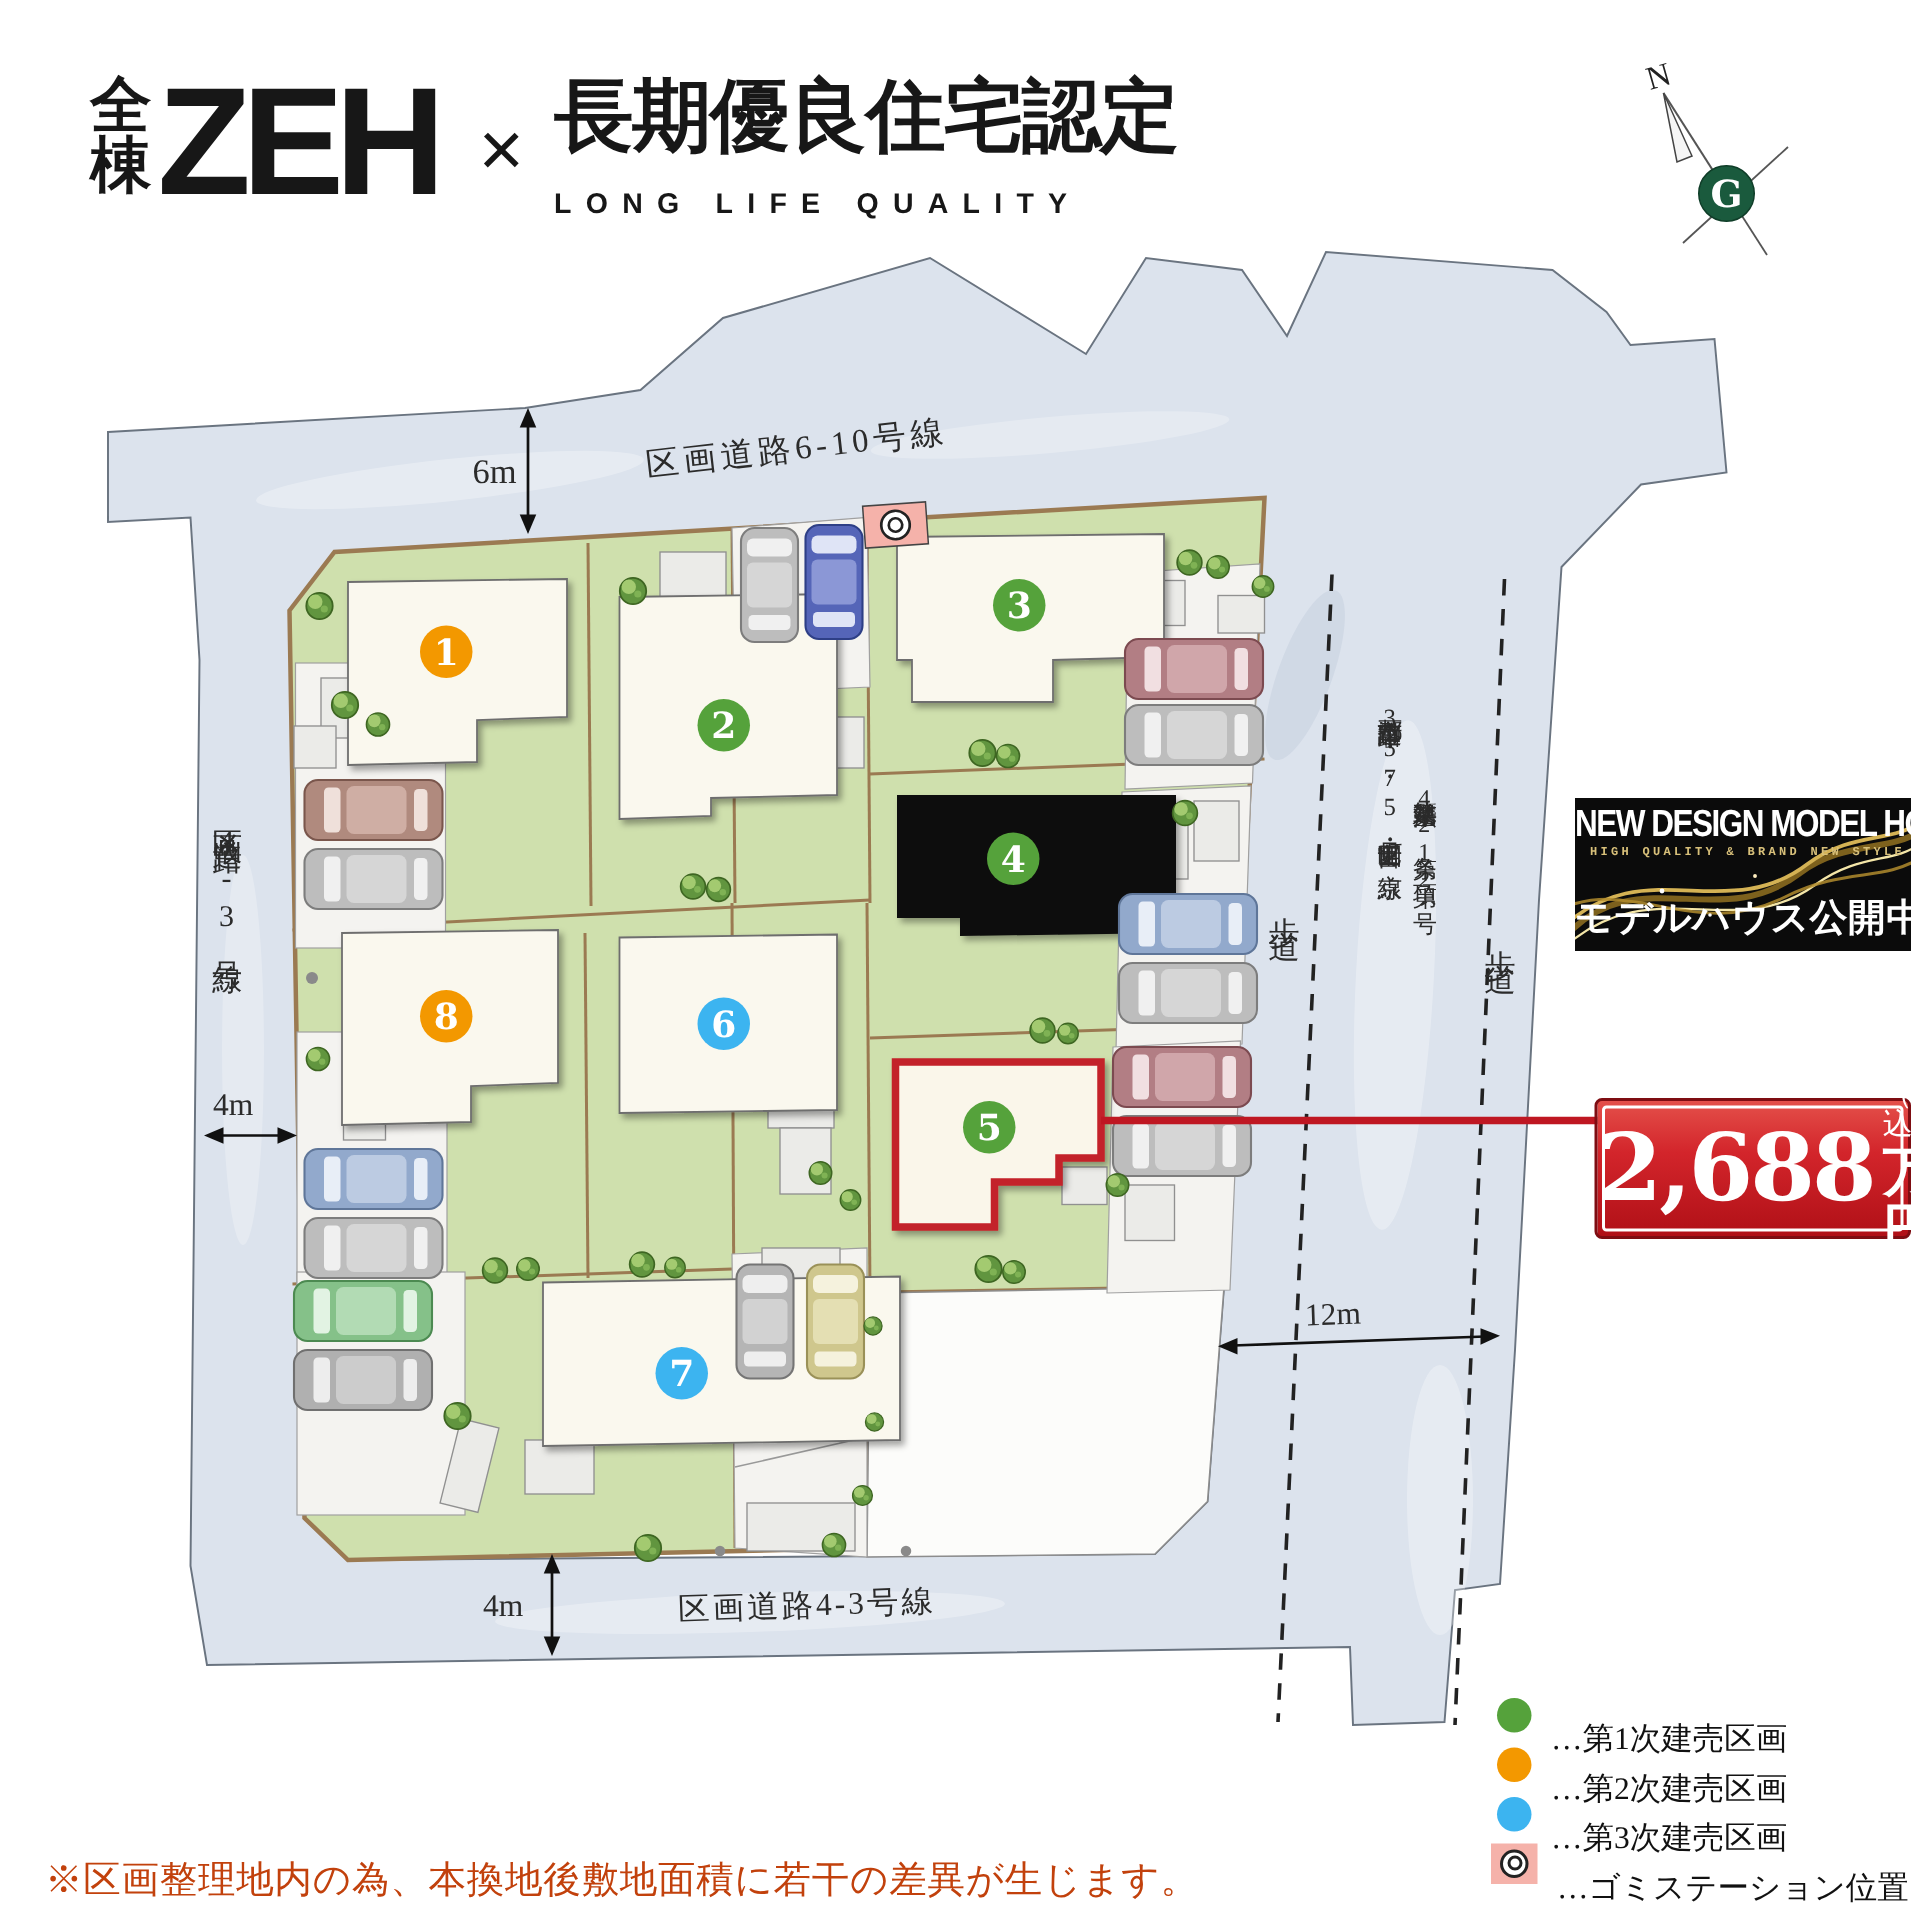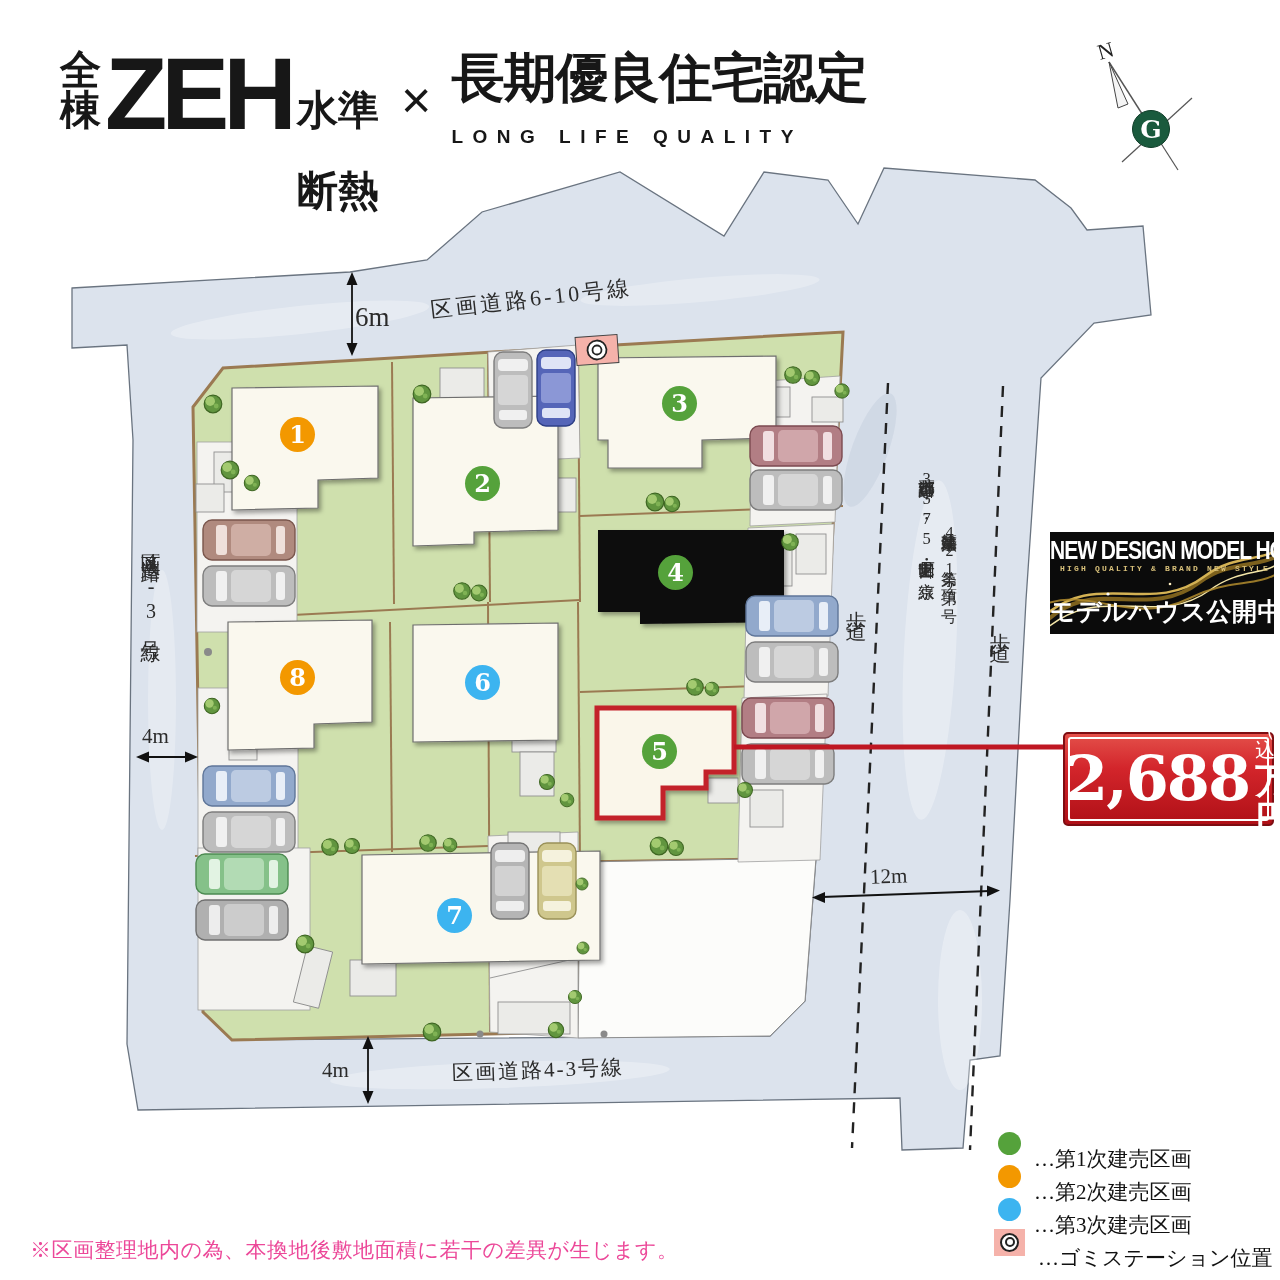--- a/index.html
+++ b/index.html
@@ -54,21 +54,21 @@
   .legend{position:absolute;left:998px;top:1131px;display:flex;flex-direction:column;gap:9px;}
   .lrow{display:flex;align-items:center;gap:13px;height:24px;}
   .ldot{width:23px;height:23px;border-radius:50%;flex:0 0 auto;}
   .ltrash{width:31px;height:27px;display:flex;align-items:center;justify-content:center;flex:0 0 auto;margin-left:-4px;}
   .ring{width:15px;height:15px;border:2px solid #222;border-radius:50%;background:#fff;
         display:flex;align-items:center;justify-content:center;}
   .ring i{width:6px;height:6px;border:2px solid #222;border-radius:50%;background:#fff;}
   .llab{font-family:"Liberation Serif",serif;font-size:21px;color:#111;white-space:nowrap;margin-top:32px;}
 
   .footnote{position:absolute;left:30px;top:1236px;font-family:"Liberation Serif",serif;
-            font-size:21px;color:#ec4899;letter-spacing:0.5px;}
+            font-size:25px;color:#c2410c;letter-spacing:0.5px;}
 </style>
 </head>
 <body>
 
 <div class="stage">
 
   <svg width="1280" height="1280" viewBox="0 0 1280 1280">
     <defs>
       <g id="bush">
         <circle r="11" fill="#61953f" stroke="#3e6622" stroke-width="1.5"></circle>
@@ -263,33 +263,29 @@
       <circle cx="1151" cy="129" r="18.5" fill="#1a5a3d" stroke="#0f3d28" stroke-width="1"></circle>
       <text x="1151" y="138" text-anchor="middle" font-family="DejaVu Serif, Liberation Serif, serif" font-size="25" font-weight="bold" fill="#fff">G</text>
       <text x="1106" y="58" text-anchor="middle" font-family="Liberation Serif, serif" font-size="22" fill="#222" transform="rotate(-16 1106 52)">N</text>
     </g>
   </svg>
 
   <div class="hdr">
     <div class="stack">全
 棟</div>
     <div class="zeh">ZEH</div>
-    <div class="stack">
-      <div>水準</div>
-      <div>断熱</div>
-    </div>
     <div class="x">×</div>
     <div class="ttl">
       <div class="t1">長期優良住宅認定</div>
       <div class="t2">LONG LIFE QUALITY</div>
     </div>
   </div>
 
   <div class="mlabel" style="left:430px;top:284px;font-size:22px;letter-spacing:3px;transform:rotate(-6.5deg);">区画道路6-10号線</div>
-  <div class="mlabel" style="left:315px;top:302px;font-size:27px;margin-left:40px;">6m</div>
+  <div class="mlabel" style="left:315px;top:302px;font-size:23px;">6m</div>
   <div class="mlabel vtext" style="left:138px;top:538px;font-size:20px;letter-spacing:3px;">区画道路4-3号線</div>
   <div class="mlabel" style="left:142px;top:724px;font-size:21px;">4m</div>
   <div class="mlabel" style="left:452px;top:1056px;font-size:21px;letter-spacing:2px;transform:rotate(-2deg);">区画道路4-3号線</div>
   <div class="mlabel" style="left:322px;top:1058px;font-size:21px;">4m</div>
   <div class="mlabel" style="left:870px;top:864px;font-size:21px;transform:rotate(-2deg);">12m</div>
   <div class="mlabel vtext" style="left:842px;top:594px;font-size:21px;letter-spacing:11px;">歩道</div>
   <div class="mlabel vtext" style="left:986px;top:616px;font-size:21px;letter-spacing:11px;">歩道</div>
   <div class="mlabel vtext" style="left:915px;top:466px;font-size:16.5px;letter-spacing:0.5px;">都市計画道路3・5・75富士見町・四ツ京線</div>
   <div class="mlabel vtext" style="left:938px;top:521px;font-size:16px;letter-spacing:0.5px;">建築基準法第42条第1項第2号</div>
 

